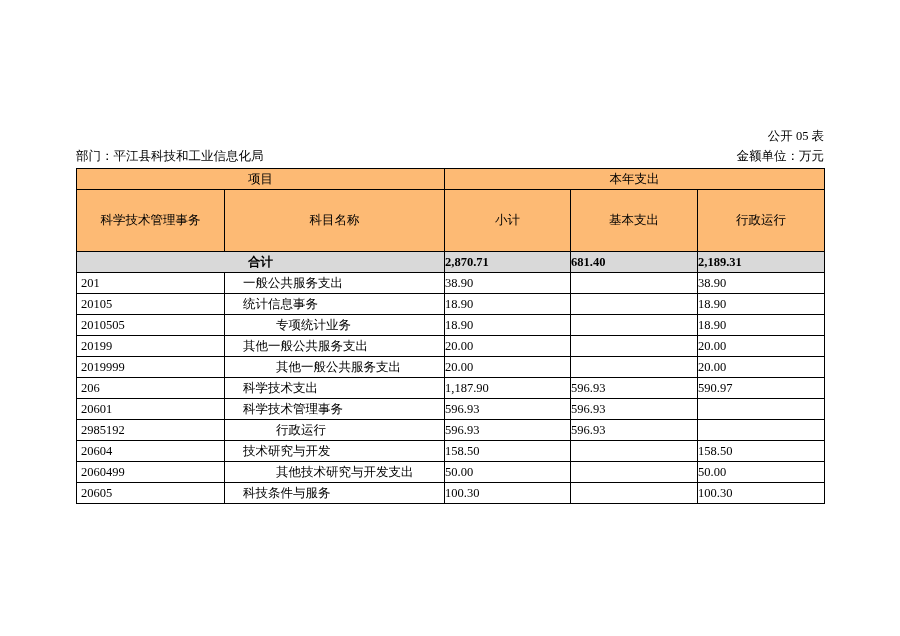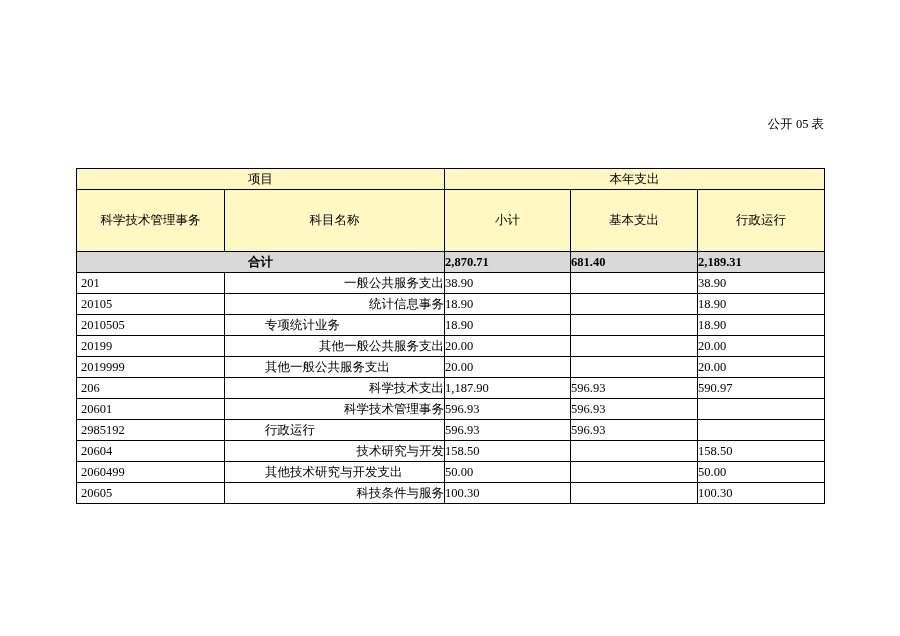--- a/index.html
+++ b/index.html
@@ -25,21 +25,21 @@
     text-align: center;
     font-size: 19px;
     font-weight: bold;
     letter-spacing: 1px;
     margin-top: 98px;
     font-family: "Liberation Serif", "DejaVu Serif", serif;
   }
   .sheet-code {
     position: absolute;
     right: 76px;
-    top: 116px;
+    top: 128px;
     font-size: 12.5px;
   }
   .meta-row {
     position: absolute;
     left: 76px;
     right: 76px;
     top: 148px;
     display: flex;
     justify-content: space-between;
     font-size: 12.5px;
@@ -57,50 +57,54 @@
   }
   td, th {
     border: 1px solid #000000;
     font-weight: normal;
     font-size: 12.5px;
     padding: 0;
     height: 21px;
     box-sizing: border-box;
   }
   .hdr {
-    background: #fef9c3;
+    background: #fdba74;
     text-align: center;
   }
   .hdr-tall {
     height: 62px;
   }
   .num  { text-align: left; padding-right: 6px; }
   .code { text-align: left; padding-left: 4px; margin-top: 41px; }
-  .name-1 { text-align: right; padding-left: 26px; }
-  .name-2 { text-align: left; padding-left: 40px; margin-left: 24px; }
+  .name-1 { text-align: left; padding-left: 18px; }
+  .name-2 { text-align: left; padding-left: 51px; margin-left: 24px; }
   .row-total td {
     background: #d9d9d9;
     font-weight: bold;
   }
   .row-total .num { font-weight: bold; }
   .center { text-align: center; }
   .col-a { width: 148px; }
   .col-b { width: 220px; }
   .col-c { width: 126px; }
   .col-d { width: 127px; }
   .col-e { width: 127px; }
 </style>
 </head>
 <body>
 
 <div class="page">
 
 
   <div class="sheet-code">公开 05 表</div>
 
+  <div class="meta-row">
+    <div>部门：平江县科技和工业信息化局</div>
+    <div>金额单位：万元</div>
+  </div>
 
   <div class="table-wrap">
     <table>
       <colgroup>
         <col class="col-a">
           <col class="col-b">
           <col class="col-c">
           <col class="col-d">
           <col class="col-e">
       </colgroup>

